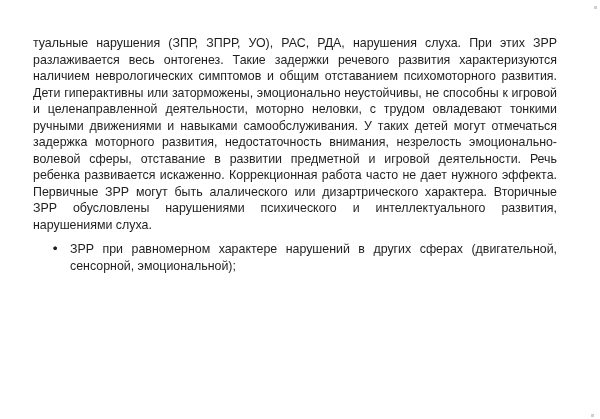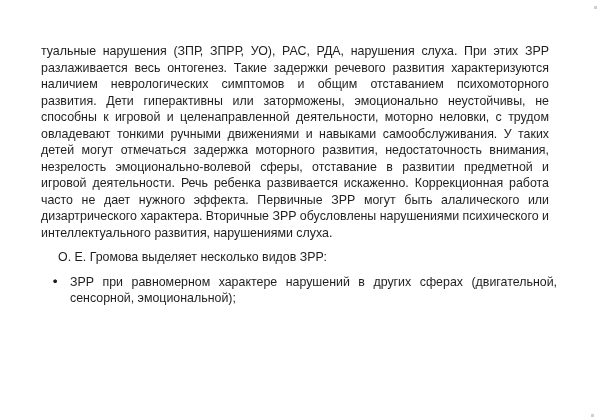--- a/index.html
+++ b/index.html
@@ -3,37 +3,36 @@
 <meta charset="utf-8">
 <style>
   html, body { margin: 0; padding: 0; background: #ffffff; }
   body { width: 600px; height: 419px; overflow: hidden; position: relative; }
   .page {
     position: absolute; left: 33px; top: 35px; width: 524px;
     font-family: "Liberation Sans", sans-serif;
     font-size: 12.4px; line-height: 16.5px; color: #1e1e1e;
     text-align: justify; hyphens: manual;
   }
-  .page p { margin: 8px; }
+  .page p { margin: 0; }
   .page p.indent { text-indent: 17px; margin-top: 8px; }
   .list { list-style: none; margin: 8px 0 0 0; padding: 0; }
   .list li { position: relative; padding-left: 37px; margin-top: 8px; }
   .list li:first-child { margin-top: 8px; }
   .bullet { position: absolute; left: 20px; top: 0; }
   .crop { position: absolute; width: 3px; height: 3px; background: #d0d0d0; }
 </style>
 </head>
 <body>
 
 <div class="crop" style="left:594px; top:6px;"></div>
 <div class="crop" style="left:591px; top:414px;"></div>
 
 <div class="page">
   <p>туальные нарушения (ЗПР, ЗПРР, УО), РАС, РДА, нарушения слуха. При этих ЗРР разлаживается весь онтогенез. Такие задержки речевого развития характеризуются наличием неврологических симптомов и общим отставанием психомоторного развития. Дети гиперактивны или заторможены, эмоционально неустойчивы, не способны к игровой и целенаправленной деятельности, моторно неловки, с трудом овладевают тонкими ручными движениями и навыками самообслуживания. У та­ких детей могут отмечаться задержка моторного развития, недостаточность внимания, незрелость эмоционально-волевой сферы, отставание в развитии предметной и игровой деятельности. Речь ребенка развивается искаженно. Коррекционная работа часто не дает нужного эффекта. Первич­ные ЗРР могут быть алалического или дизартрического характера. Вторичные ЗРР обусловлены нарушениями психического и интеллектуального развития, нарушениями слуха.</p>
-  <p class="indent">О. Е. Громова выделяет несколько видов ЗРР:</p>
 
   <ul class="list">
     <li>
       <span class="bullet">•</span>
     </li>
     <li>
       <span class="bullet">•</span>
       <span>ЗРР при равномерном характере нарушений в других сферах (двигательной, сенсорной, эмоциональной);</span>
     </li>
 

